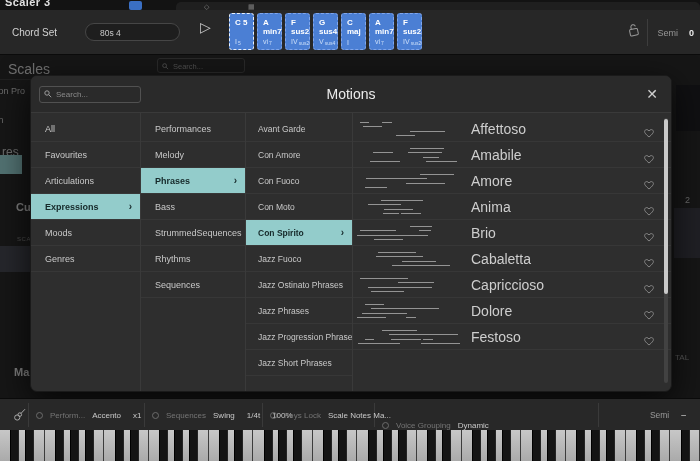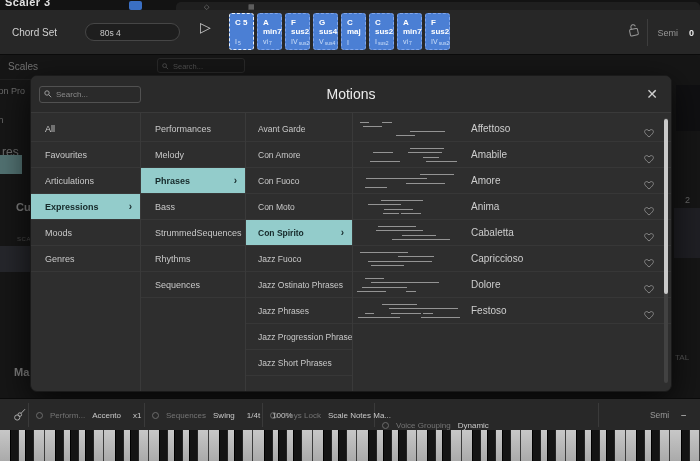--- a/index.html
+++ b/index.html
@@ -24,21 +24,21 @@
   .pad .numeral{position:absolute;left:5px;bottom:3px;font-size:7px;color:rgba(225,238,255,.85)}
   .pad .numeral .sub{font-size:5px;vertical-align:-1px;margin-left:1px}
   #lockicon{position:absolute;left:627px;top:13px;transform:rotate(-12deg)}
   #tb-div{position:absolute;left:647px;top:9px;height:27px;border-left:1px solid #3d3d3d}
   #semiwrap{position:absolute;right:6px;top:0;height:45px;display:flex;align-items:center;gap:11px;font-size:9px}
   #semiwrap .lab{color:#979797}
   #semiwrap .val{color:#ededed;font-weight:600}
   
   #main{position:absolute;left:0;top:55px;width:700px;height:343px;background:#212121;overflow:hidden}
   .bgtext{position:absolute;color:#bbb;white-space:nowrap}
-  #bg-scales{left:8px;top:6px;font-size:10px;color:#c6c6c6}
+  #bg-scales{left:8px;top:6px;font-size:14px;color:#c6c6c6}
   #bg-search{position:absolute;left:157px;top:3px;width:88px;height:15px;border:1px solid #454545;border-radius:3px;
              font-size:7.5px;color:#8a8a8a;line-height:15px;padding-left:15px;box-sizing:border-box}
   #bg-search svg{position:absolute;left:4px;top:4px}
   #bg-hline{position:absolute;left:0;top:24px;width:440px;border-top:1px solid #343434}
   #bg-left1{left:-28px;top:31px;font-size:9px}
   #bg-left2{left:-33px;top:60px;font-size:9px}
   #bg-left3{left:2px;top:90px;font-size:12px}
   #bg-teal{position:absolute;left:0;top:100px;width:22px;height:19px;background:#8fc9c9}
   #bg-current{left:16px;top:146px;font-size:11px;font-weight:700;color:#dedede}
   #bg-scalecap{left:17px;top:181px;font-size:6px;color:#8a8a8a;letter-spacing:.6px}
@@ -68,21 +68,21 @@
            border-bottom:1px solid #373737;box-sizing:border-box;white-space:nowrap;overflow:hidden}
   #col3 .cat-row{font-size:8.5px;padding-left:12px}
   .cat-row.sel{background:#93cccb;color:#16292a;font-weight:600}
   .cat-row .chev{position:absolute;right:8px;top:0;font-size:10px;font-weight:700}
   #listcol{flex:1;position:relative;padding-top:3px}
   .p-row{position:relative;height:26px;border-bottom:1px solid #373737;box-sizing:border-box}
   .p-row.sel{background:#68a5a4}
   .preview{position:absolute;left:4px;top:4px;width:105px;height:18px}
   .dash{position:absolute;height:1px;background:#949494}
   .p-row.sel .dash{background:#1d1d1d;height:2px}
-  .p-name{position:absolute;left:118px;top:0;height:26px;line-height:26px;font-size:10px;color:#cecece}
+  .p-name{position:absolute;left:118px;top:0;height:26px;line-height:26px;font-size:14px;color:#cecece}
   .p-row.sel .p-name{color:#132728;font-weight:600}
   .heart{position:absolute;right:17px;top:8px;color:#8d8d8d}
   .p-row.sel .heart{color:#d9f0ef}
   #sbtrack{position:absolute;right:3px;top:42px;bottom:8px;width:4px;background:#424242;border-radius:2px}
   #sbthumb{position:absolute;right:3px;top:43px;width:4px;height:175px;background:#c9c9c9;border-radius:2px}
   
   #bottombar{position:absolute;left:0;top:398px;width:700px;height:32px;background:#282828;border-top:1px solid #0a0a0a;box-sizing:border-box}
   #guitaricon{position:absolute;left:13px;top:8px}
   .bb-div{position:absolute;top:4px;height:24px;border-left:1px solid #3a3a3a}
   .bb-group{position:absolute;top:0;height:32px;display:flex;align-items:center;gap:7px;font-size:8px;white-space:nowrap}
@@ -131,24 +131,20 @@
           <div class="chord">F sus2</div>
           <div class="numeral">IV<span class="sub">sus2</span></div>
         </div>
         <div class="pad">
           <div class="chord">G sus4</div>
           <div class="numeral">V<span class="sub">sus4</span></div>
         </div>
         <div class="pad">
           <div class="chord">C maj</div>
           <div class="numeral">I</div>
-        </div>
-        <div class="pad">
-          <div class="chord">C sus2</div>
-          <div class="numeral">I<span class="sub">sus2</span></div>
         </div>
         <div class="pad">
           <div class="chord">A min7</div>
           <div class="numeral">vi<span class="sub">7</span></div>
         </div>
         <div class="pad">
           <div class="chord">F sus2</div>
           <div class="numeral">IV<span class="sub">sus2</span></div>
         </div>
       </div>
@@ -283,20 +279,37 @@
                 <div class="dash" style="top: 2px; left: 24px; width: 31px;"></div>
                 <div class="dash" style="top: 2px; left: 40px; width: 26px;"></div>
                 <div class="dash" style="top: 6.3px; left: 16px; width: 28px;"></div>
                 <div class="dash" style="top: 6.3px; left: 11px; width: 22px;"></div>
                 <div class="dash" style="top: 10.6px; left: 38px; width: 18px;"></div>
                 <div class="dash" style="top: 10.6px; left: 27px; width: 14px;"></div>
                 <div class="dash" style="top: 14.9px; left: 26px; width: 16px;"></div>
                 <div class="dash" style="top: 14.9px; left: 44px; width: 20px;"></div>
               </div>
               <div class="p-name">Anima</div>
+              <div class="heart"><svg width="10" height="9" viewBox="0 0 10 9">
+                  <path d="M5 8 C2 5.5 .6 4 .6 2.6 C.6 1.4 1.6 .6 2.7 .6 C3.6 .6 4.4 1.1 5 2 C5.6 1.1 6.4 .6 7.3 .6 C8.4 .6 9.4 1.4 9.4 2.6 C9.4 4 8 5.5 5 8 Z" fill="none" stroke="currentColor" stroke-width="0.9"></path>
+                </svg></div>
+            </div>
+            <div class="p-row">
+              <div class="preview">
+                <div class="dash" style="top: 2px; left: 53px; width: 22px;"></div>
+                <div class="dash" style="top: 2px; left: 62px; width: 11px;"></div>
+                <div class="dash" style="top: 6.3px; left: 3px; width: 36px;"></div>
+                <div class="dash" style="top: 6.3px; left: 6px; width: 15px;"></div>
+                <div class="dash" style="top: 6.3px; left: 62px; width: 12px;"></div>
+                <div class="dash" style="top: 10.6px; left: 36px; width: 35px;"></div>
+                <div class="dash" style="top: 10.6px; left: 0px; width: 36px;"></div>
+                <div class="dash" style="top: 14.9px; left: 17px; width: 29px;"></div>
+                <div class="dash" style="top: 14.9px; left: 24px; width: 17px;"></div>
+              </div>
+              <div class="p-name">Brio</div>
               <div class="heart"><svg width="10" height="9" viewBox="0 0 10 9">
                   <path d="M5 8 C2 5.5 .6 4 .6 2.6 C.6 1.4 1.6 .6 2.7 .6 C3.6 .6 4.4 1.1 5 2 C5.6 1.1 6.4 .6 7.3 .6 C8.4 .6 9.4 1.4 9.4 2.6 C9.4 4 8 5.5 5 8 Z" fill="none" stroke="currentColor" stroke-width="0.9"></path>
                 </svg></div>
             </div>
             <div class="p-row">
               <div class="preview">
                 <div class="dash" style="top: 2px; left: 34px; width: 17px;"></div>
                 <div class="dash" style="top: 2px; left: 44px; width: 15px;"></div>
                 <div class="dash" style="top: 2px; left: 21px; width: 22px;"></div>
                 <div class="dash" style="top: 6.3px; left: 29px; width: 37px;"></div>

